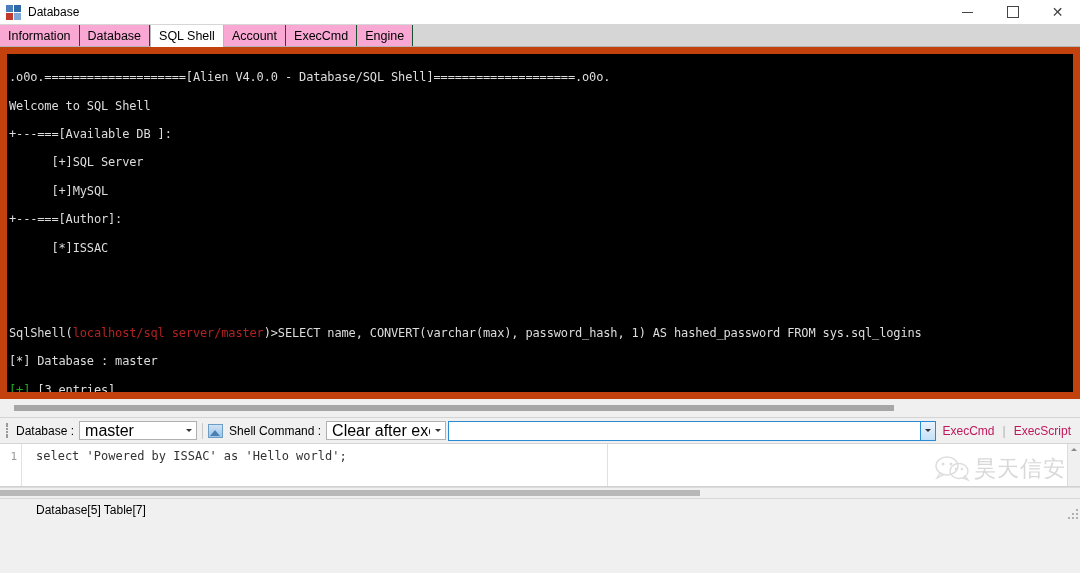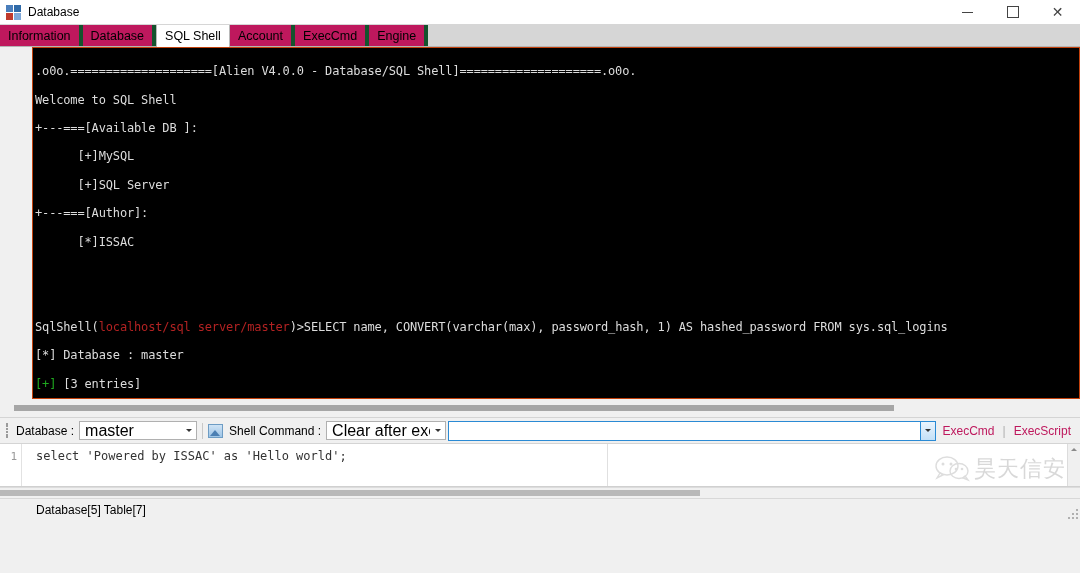--- a/index.html
+++ b/index.html
@@ -61,46 +61,45 @@
     flex: 0 0 auto;
     border-bottom: 1px solid #b4b4b4;
     position: relative;
   }
   .tab {
     height: 21px;
     padding: 0 8px;
     display: flex; align-items: center;
     font-size: 12.5px;
     color: #000;
-    background: #be185d;
-    border-right: 4px solid #14532d;
+    background: #f9a8d4;
+    border-right: 1px solid #14532d;
     font-family: "Liberation Sans", sans-serif;
     box-sizing: border-box;
   }
   .tab.active {
     background: #ffffff;
     height: 22px;
     font-weight: normal;
     border-right: 1px solid #b8b8b8;
     border-left: 1px solid #b8b8b8;
     margin-bottom: -1px;
     position: relative;
     z-index: 2;
   }
 
   
   .terminal-wrap {
     flex: 0 0 auto;
     height: 352px;
     background: #000;
-    border: 1px solid #c2410c;
+    border: 7px solid #c2410c;
     position: relative;
     overflow: hidden;
     box-sizing: border-box;
-    margin-left: 32px;
   }
   .terminal {
     font-family: "DejaVu Sans Mono", "Liberation Mono", monospace;
     font-size: 12px;
     line-height: 14.2px;
     color: #d8d8d8;
     white-space: pre;
     padding: 2px 0 0 2px;
     letter-spacing: -0.15px;
   }
@@ -370,22 +369,22 @@
     <div class="tab">Account</div>
     <div class="tab">ExecCmd</div>
     <div class="tab">Engine</div>
   </div>
 
   <div class="terminal-wrap">
     <div class="terminal">
 <div class="t-white">.o0o.====================[Alien V4.0.0 - Database/SQL Shell]====================.o0o.</div>
 <div class="t-white">Welcome to SQL Shell</div>
 <div class="t-white">+---===[Available DB ]:</div>
+<div class="t-white">      [+]SQL Server</div>
 <div class="t-white">      [+]MySQL</div>
-<div class="t-white">      [+]SQL Server</div>
 <div class="t-white">+---===[Author]:</div>
 <div class="t-white">      [*]ISSAC</div>
 <div class="t-blank"> </div>
 <div class="t-blank"> </div>
 <div><span class="t-white">SqlShell(</span><span class="t-red">localhost/sql server/master</span><span class="t-white">)&gt;</span><span class="t-white">SELECT name, CONVERT(varchar(max), password_hash, 1) AS hashed_password FROM sys.sql_logins</span></div>
 <div class="t-white">[*] Database : master</div>
 <div><span class="t-green">[+]</span><span class="t-white"> [3 entries]</span></div>
 
 
 

